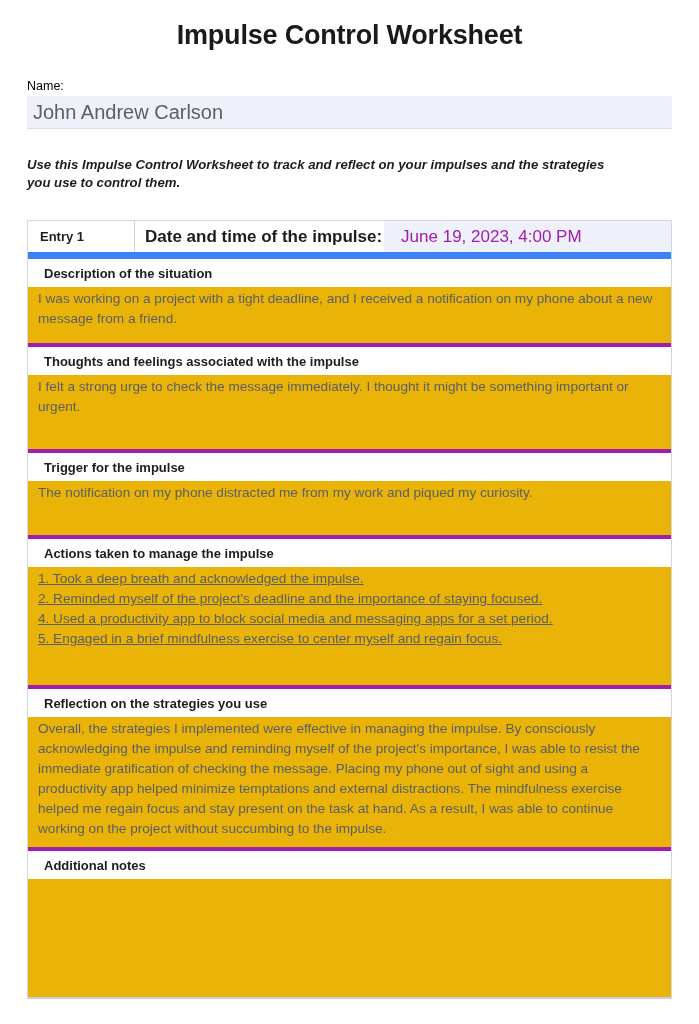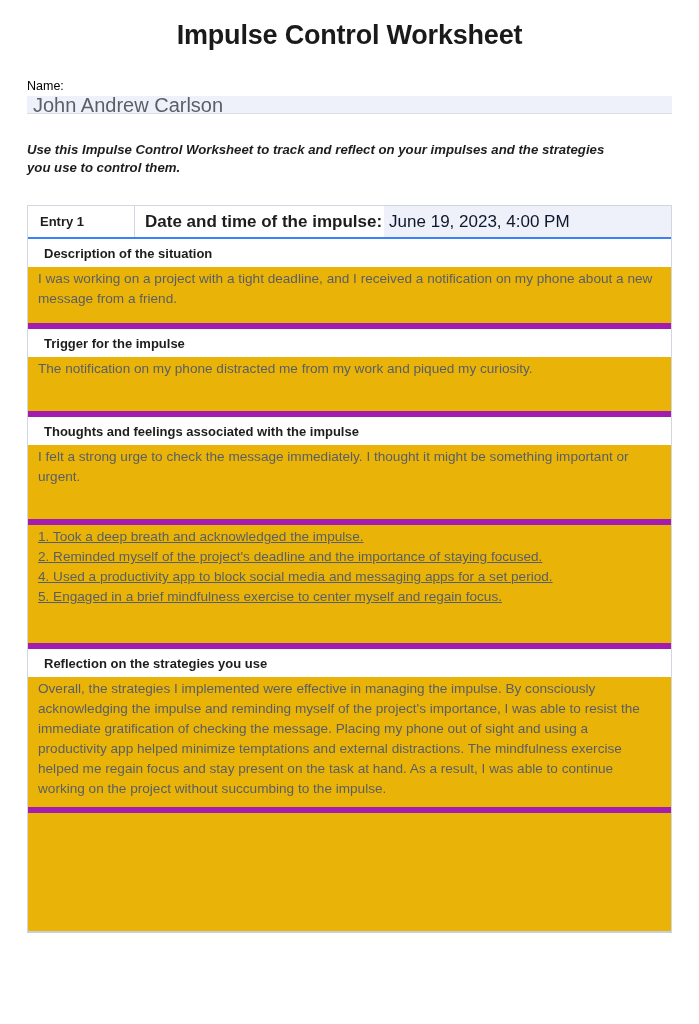--- a/index.html
+++ b/index.html
@@ -38,21 +38,21 @@
     font-size: 12.5px;
     color: #000000;
     margin-top: 27px;
     margin-bottom: 3px;
     line-height: 14px;
   }
   .name-field {
     background: #eef1fa;
     border: none;
     border-bottom: 1px solid #d9dde8;
-    height: 18px;
+    height: 33px;
     display: flex;
     align-items: center;
     padding-left: 6px;
     box-sizing: border-box;
   }
   .name-value {
     font-size: 20px;
     color: #5a5f66;
     line-height: 24px;
   }
@@ -69,21 +69,21 @@
   .entry-table {
     margin-top: 28px;
     border: 1px solid #d2d6de;
     border-bottom: 2px solid #c9cedb;
     background: #ffffff;
     box-sizing: border-box;
   }
   .entry-header {
     display: flex;
     height: 31px;
-    border-bottom: 2px solid #3b82f6;
+    border-bottom: 7px solid #3b82f6;
     background: #ffffff;
     align-items: stretch;
   }
   .entry-cell {
     width: 107px;
     min-width: 107px;
     display: flex;
     align-items: center;
     padding-left: 12px;
     box-sizing: border-box;
@@ -99,31 +99,31 @@
     padding-left: 10px;
     box-sizing: border-box;
     font-size: 17px;
   }
   .date-label {
     font-weight: bold;
     color: #1d1d1d;
     white-space: nowrap;
   }
   .date-value {
-    color: #0f172a;
+    color: #a21caf;
     background: #eef1fa;
     flex: 1;
     align-self: stretch;
     display: flex;
     align-items: center;
-    padding-left: 5px;
+    padding-left: 17px;
     margin-left: 2px;
   }
   .section {
-    border-bottom: 6px solid #a21caf;
+    border-bottom: 4px solid #a21caf;
   }
   .section:last-child {
     border-bottom: none;
   }
   .sec-label {
     background: #ffffff;
     font-size: 13px;
     font-weight: bold;
     color: #1d1d1d;
     padding: 7px 0 5px 16px;
@@ -179,52 +179,54 @@
       </div>
     </div>
 
     <div class="section h-desc">
       <div class="sec-label">Description of the situation</div>
       <div class="sec-body">
         <p>I was working on a project with a tight deadline, and I received a notification on my phone about a new message from a friend.</p>
       </div>
     </div>
 
+    <div class="section h-thoughts">
+      <div class="sec-label">Thoughts and feelings associated with the impulse</div>
+      <div class="sec-body">
+        <p>I felt a strong urge to check the message immediately. I thought it might be something important or urgent.</p>
+      </div>
+    </div>
+
     <div class="section h-trigger">
       <div class="sec-label">Trigger for the impulse</div>
       <div class="sec-body">
         <p>The notification on my phone distracted me from my work and piqued my curiosity.</p>
       </div>
     </div>
 
-    <div class="section h-thoughts">
-      <div class="sec-label">Thoughts and feelings associated with the impulse</div>
-      <div class="sec-body">
-        <p>I felt a strong urge to check the message immediately. I thought it might be something important or urgent.</p>
-      </div>
-    </div>
-
     <div class="section h-actions">
+      <div class="sec-label">Actions taken to manage the impulse</div>
       <div class="sec-body">
         <ul class="action-list">
           <li>1. Took a deep breath and acknowledged the impulse.</li>
           <li>2. Reminded myself of the project's deadline and the importance of staying focused.</li>
           <li>4. Used a productivity app to block social media and messaging apps for a set period.</li>
           <li>5. Engaged in a brief mindfulness exercise to center myself and regain focus.</li>
         </ul>
       </div>
     </div>
 
     <div class="section h-reflection">
       <div class="sec-label">Reflection on the strategies you use</div>
       <div class="sec-body">
         <p>Overall, the strategies I implemented were effective in managing the impulse. By consciously acknowledging the impulse and reminding myself of the project's importance, I was able to resist the immediate gratification of checking the message. Placing my phone out of sight and using a productivity app helped minimize temptations and external distractions. The mindfulness exercise helped me regain focus and stay present on the task at hand. As a result, I was able to continue working on the project without succumbing to the impulse.</p>
       </div>
     </div>
 
     <div class="section h-notes">
+      <div class="sec-label">Additional notes</div>
       <div class="sec-body">
         <p></p>
       </div>
     </div>
 
   </div>
 </div>
 
 </body></html>

